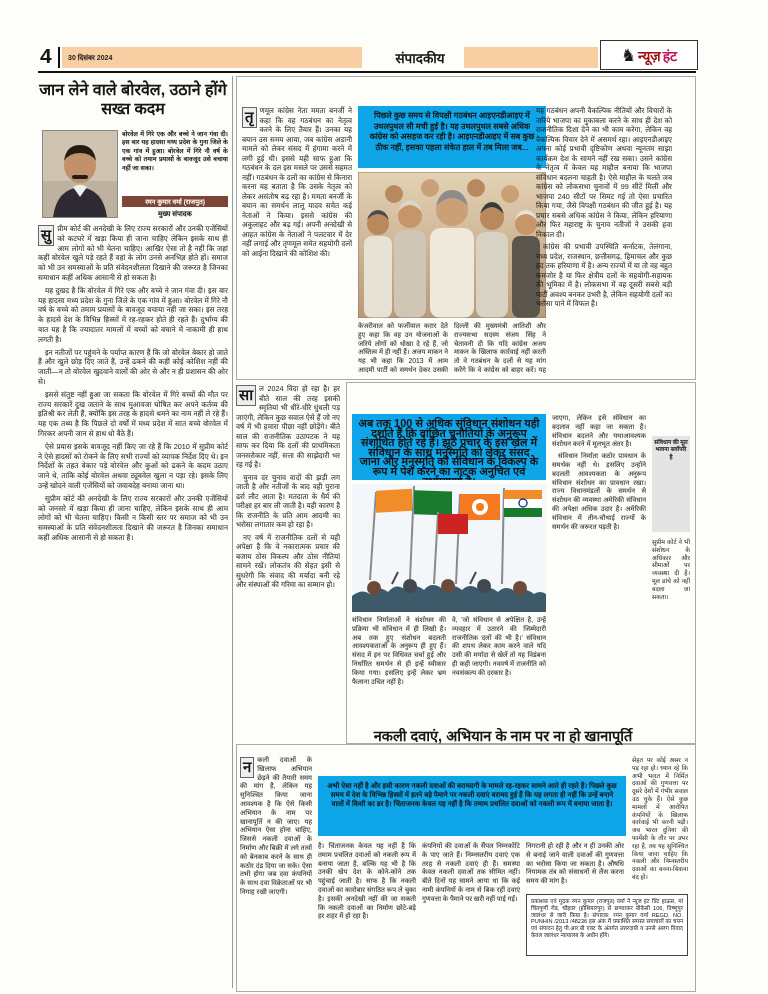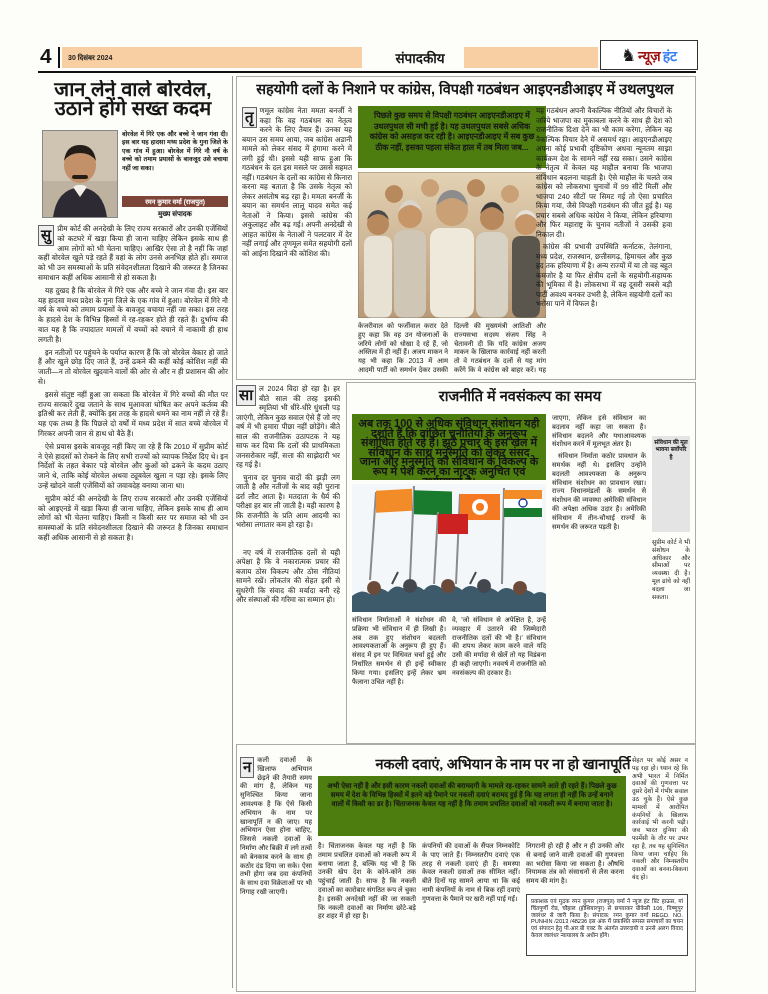--- a/index.html
+++ b/index.html
@@ -7,37 +7,37 @@
         font-family:"Liberation Sans","DejaVu Sans",sans-serif;color:#161616;overflow:hidden;}
   .abs{position:absolute;overflow:hidden;}
   
   .hdr-num{font-size:21px;font-weight:bold;}
   .peach{background:#f7cfa2;}
   .hdr-date{font-size:7px;font-weight:bold;padding:6px 0 0 6px;}
   .hdr-section{font-size:13.5px;font-weight:bold;text-align:center;}
   .masthead{background:#fff;border:1px solid #333;display:flex;align-items:center;justify-content:center;gap:2px;}
   .horse{font-size:17px;color:#1a1a1a;line-height:1;}
   .mh1{font-size:14px;font-weight:bold;color:#a01212;}
-  .mh2{font-size:14px;font-weight:bold;color:#3b82f6;}
+  .mh2{font-size:14px;font-weight:bold;color:#be185d;}
   .hrule{background:#111;}
   .vrule{background:#999;}
   .bx{border:1px solid #aaa;}
   
   h1,h2,p{margin:0;padding:0;}
-  .headline-l{font-size:20px;line-height:19px;font-weight:bold;text-align:center;}
+  .headline-l{font-size:16px;line-height:19px;font-weight:bold;text-align:center;}
   .headline{font-size:14.5px;line-height:17px;font-weight:bold;text-align:center;}
   .body{font-size:7.3px;line-height:9.8px;text-align:justify;}
   .body p{margin:0 0 3px 0;}
   .body p.ind{text-indent:7px;}
   .sm{font-size:7.2px;line-height:9.5px;text-align:justify;}
   .xs{font-size:6.8px;line-height:8.8px;text-align:justify;}
   .xxs{font-size:6.2px;line-height:7.8px;text-align:justify;}
   .dc{float:left;font-size:15px;font-weight:bold;border:1px solid #666;background:#eee;
       padding:0 2px;margin:1px 3px 0 0;line-height:1.25;}
-  .gray{background:#4d7c0f;font-weight:bold;text-align:center;padding:5px 6px;box-sizing:border-box;}
+  .gray{background:#0ea5e9;font-weight:bold;text-align:center;padding:5px 6px;box-sizing:border-box;}
   .g8{font-size:8px;line-height:10.5px;}
   .g7{font-size:11px;line-height:9.6px;}
   .intro{font-size:6.4px;line-height:8.4px;font-weight:bold;text-align:justify;}
   .abar{background:#7d4538;color:#fff;font-size:6.6px;font-weight:bold;text-align:center;line-height:11px;}
   .atitle{font-size:7px;font-weight:bold;text-align:center;color:#111;line-height:11px;}
   .imprint{border:1px solid #444;font-size:5.6px;line-height:6.8px;text-align:justify;padding:3px 4px;box-sizing:border-box;background:#fff;}
   .quote{background:#e4e4e4;font-size:5.8px;line-height:7.4px;font-weight:bold;text-align:center;padding:3px 2px;box-sizing:border-box;}
   svg{display:block;}
 </style>
 </head>
@@ -75,27 +75,26 @@
   <p class="abs intro" style="left:122px;top:130px;width:106px;height:64px;">बोरवेल में गिरे एक और बच्चे ने जान गंवा दी। इस बार यह हादसा मध्य प्रदेश के गुना जिले के एक गांव में हुआ। बोरवेल में गिरे नौ वर्ष के बच्चे को तमाम प्रयासों के बावजूद उसे बचाया नहीं जा सका।</p>
   <div class="abs abar" style="left:122px;top:196px;width:106px;height:11px;">रमन कुमार वर्मा (राजपुत)</div>
   <div class="abs atitle" style="left:122px;top:208px;width:106px;height:11px;">मुख्य संपादक</div>
 
   <div class="abs body" style="left:38px;top:224px;width:190px;height:762px;">
     <p><span class="dc">सु</span><span>प्रीम कोर्ट की अनदेखी के लिए राज्य सरकारों और उनकी एजेंसियों को कटघरे में खड़ा किया ही जाना चाहिए लेकिन इसके साथ ही आम लोगों को भी चेतना चाहिए। आखिर ऐसा तो है नहीं कि जहां कहीं बोरवेल खुले पड़े रहते हैं वहां के लोग उनसे अनभिज्ञ होते हों। समाज को भी उन समस्याओं के प्रति संवेदनशीलता दिखाने की जरूरत है जिनका समाधान कहीं अधिक आसानी से हो सकता है।</span></p>
     <p class="ind">यह दुखद है कि बोरवेल में गिरे एक और बच्चे ने जान गंवा दी। इस बार यह हादसा मध्य प्रदेश के गुना जिले के एक गांव में हुआ। बोरवेल में गिरे नौ वर्ष के बच्चे को तमाम प्रयासों के बावजूद बचाया नहीं जा सका। इस तरह के हादसे देश के विभिन्न हिस्सों में रह-रहकर होते ही रहते हैं। दुर्भाग्य की बात यह है कि ज्यादातर मामलों में बच्चों को बचाने में नाकामी ही हाथ लगती है।</p>
     <p class="ind">इन नतीजों पर पहुंचने के पर्याप्त कारण हैं कि जो बोरवेल बेकार हो जाते हैं और खुले छोड़ दिए जाते हैं, उन्हें ढकने की कहीं कोई कोशिश नहीं की जाती—न तो बोरवेल खुदवाने वालों की ओर से और न ही प्रशासन की ओर से।</p>
     <p class="ind">इससे संतुष्ट नहीं हुआ जा सकता कि बोरवेल में गिरे बच्चों की मौत पर राज्य सरकारें दुख जताने के साथ मुआवजा घोषित कर अपने कर्तव्य की इतिश्री कर लेती हैं, क्योंकि इस तरह के हादसे थमने का नाम नहीं ले रहे हैं। यह एक तथ्य है कि पिछले दो वर्षों में मध्य प्रदेश में सात बच्चे बोरवेल में गिरकर अपनी जान से हाथ धो बैठे हैं।</p>
     <p class="ind">ऐसे प्रयास इसके बावजूद नहीं किए जा रहे हैं कि 2010 में सुप्रीम कोर्ट ने ऐसे हादसों को रोकने के लिए सभी राज्यों को व्यापक निर्देश दिए थे। इन निर्देशों के तहत बेकार पड़े बोरवेल और कुओं को ढकने के कदम उठाए जाने थे, ताकि कोई बोरवेल अथवा ट्यूबवेल खुला न पड़ा रहे। इसके लिए उन्हें खोदने वाली एजेंसियों को जवाबदेह बनाया जाना था।</p>
-    <p class="ind">सुप्रीम कोर्ट की अनदेखी के लिए राज्य सरकारों और उनकी एजेंसियों को आइएनडे में खड़ा किया ही जाना चाहिए, लेकिन इसके साथ ही आम लोगों को भी चेतना चाहिए। किसी न किसी स्तर पर समाज को भी उन समस्याओं के प्रति संवेदनशीलता दिखाने की जरूरत है जिनका समाधान कहीं अधिक आसानी से हो सकता है।</p>
+    <p class="ind">सुप्रीम कोर्ट की अनदेखी के लिए राज्य सरकारों और उनकी एजेंसियों को जनसरे में खड़ा किया ही जाना चाहिए, लेकिन इसके साथ ही आम लोगों को भी चेतना चाहिए। किसी न किसी स्तर पर समाज को भी उन समस्याओं के प्रति संवेदनशीलता दिखाने की जरूरत है जिनका समाधान कहीं अधिक आसानी से हो सकता है।</p>
   </div>
 
   <div class="abs vrule" style="left:232px;top:76px;width:1px;height:912px;"></div>
 
   <div class="abs bx" style="left:236px;top:76px;width:458px;height:302px;"></div>
-  <h2 class="abs headline" style="left:240px;top:81px;width:450px;height:20px;">सहयोगी दलों के निशाने पर कांग्रेस, विपक्षी गठबंधन आइएनडीआइए में उथलपुथल</h2>
 
   <div class="abs sm" style="left:242px;top:106px;width:110px;height:266px;">
     <p><span class="dc">तृ</span><span>णमूल कांग्रेस नेता ममता बनर्जी ने कहा कि वह गठबंधन का नेतृत्व करने के लिए तैयार हैं। उनका यह बयान उस समय आया, जब कांग्रेस अडानी मामले को लेकर संसद में हंगामा करने में लगी हुई थी। इससे यही साफ हुआ कि गठबंधन के दल इस मसले पर उससे सहमत नहीं। गठबंधन के दलों का कांग्रेस से किनारा करना यह बताता है कि उसके नेतृत्व को लेकर असंतोष बढ़ रहा है। ममता बनर्जी के बयान का समर्थन लालू यादव समेत कई नेताओं ने किया। इससे कांग्रेस की अकुलाहट और बढ़ गई। अपनी अनदेखी से आहत कांग्रेस के नेताओं ने पलटवार में देर नहीं लगाई और तृणमूल समेत सहयोगी दलों को आईना दिखाने की कोशिश की।</span></p>
   </div>
 
   <div class="abs gray g8" style="left:358px;top:106px;width:188px;height:62px;">पिछले कुछ समय से विपक्षी गठबंधन आइएनडीआइए में उथलपुथल सी मची हुई है। यह उथलपुथल सबसे अधिक कांग्रेस को असहज कर रही है। आइएनडीआइए में सब कुछ ठीक नहीं, इसका पहला संकेत हाल में तब मिला जब...</div>
 
   <div class="abs" style="left:358px;top:172px;width:188px;height:146px;">
     <svg width="188" height="146" viewBox="0 0 188 146">
       <defs>
@@ -132,25 +131,24 @@
   <div class="abs xs" style="left:454px;top:322px;width:92px;height:52px;">दिल्ली की मुख्यमंत्री आतिशी और राज्यसभा सदस्य संजय सिंह ने चेतावनी दी कि यदि कांग्रेस अजय माकन के खिलाफ कार्रवाई नहीं करती तो वे गठबंधन के दलों से यह मांग करेंगे कि वे कांग्रेस को बाहर करें। यह हास्यास्पद मांग है, लेकिन इससे यह पता</div>
 
   <div class="abs sm" style="left:536px;top:106px;width:136px;height:266px;">
     <p>यह गठबंधन अपनी वैकल्पिक नीतियों और विचारों के जरिये भाजपा का मुकाबला करने के साथ ही देश को राजनीतिक दिशा देने का भी काम करेगा, लेकिन वह वैकल्पिक विचार देने में असमर्थ रहा। आइएनडीआइए अपना कोई प्रभावी दृष्टिकोण अथवा न्यूनतम साझा कार्यक्रम देश के सामने नहीं रख सका। उसने कांग्रेस के नेतृत्व में केवल यह माहौल बनाया कि भाजपा संविधान बदलना चाहती है। ऐसे माहौल के चलते जब कांग्रेस को लोकसभा चुनावों में 99 सीटें मिलीं और भाजपा 240 सीटों पर सिमट गई तो ऐसा प्रचारित किया गया, जैसे विपक्षी गठबंधन की जीत हुई है। यह प्रचार सबसे अधिक कांग्रेस ने किया, लेकिन हरियाणा और फिर महाराष्ट्र के चुनाव नतीजों ने उसकी हवा निकाल दी।</p>
     <p style="text-indent:7px;margin-top:3px;">कांग्रेस की प्रभावी उपस्थिति कर्नाटक, तेलंगाना, मध्य प्रदेश, राजस्थान, छत्तीसगढ़, हिमाचल और कुछ हद तक हरियाणा में है। अन्य राज्यों में या तो वह बहुत कमजोर है या फिर क्षेत्रीय दलों के सहयोगी-सहायक की भूमिका में है। लोकसभा में वह दूसरी सबसे बड़ी पार्टी अवश्य बनकर उभरी है, लेकिन सहयोगी दलों का भरोसा पाने में विफल है।</p>
   </div>
 
   <div class="abs sm" style="left:236px;top:384px;width:104px;height:356px;">
     <p><span class="dc">सा</span><span>ल 2024 विदा हो रहा है। हर बीते साल की तरह इसकी स्मृतियां भी धीरे-धीरे धुंधली पड़ जाएंगी, लेकिन कुछ सवाल ऐसे हैं जो नए वर्ष में भी हमारा पीछा नहीं छोड़ेंगे। बीते साल की राजनीतिक उठापटक ने यह साफ कर दिया कि दलों की प्राथमिकता जनसरोकार नहीं, सत्ता की साझेदारी भर रह गई है।</span></p>
     <p style="text-indent:7px;margin-top:3px;">चुनाव दर चुनाव वादों की झड़ी लग जाती है और नतीजों के बाद वही पुराना ढर्रा लौट आता है। मतदाता के धैर्य की परीक्षा हर बार ली जाती है। यही कारण है कि राजनीति के प्रति आम आदमी का भरोसा लगातार कम हो रहा है।</p>
-    <p style="text-indent:7px;margin-top:18px;">नए वर्ष में राजनीतिक दलों से यही अपेक्षा है कि वे नकारात्मक प्रचार की बजाय ठोस विकल्प और ठोस नीतियां सामने रखें। लोकतंत्र की सेहत इसी से सुधरेगी कि संवाद की मर्यादा बनी रहे और संस्थाओं की गरिमा का सम्मान हो।</p>
+    <p style="text-indent:7px;margin-top:3px;">नए वर्ष में राजनीतिक दलों से यही अपेक्षा है कि वे नकारात्मक प्रचार की बजाय ठोस विकल्प और ठोस नीतियां सामने रखें। लोकतंत्र की सेहत इसी से सुधरेगी कि संवाद की मर्यादा बनी रहे और संस्थाओं की गरिमा का सम्मान हो।</p>
   </div>
 
   <div class="abs bx" style="left:346px;top:382px;width:348px;height:360px;"></div>
-  <h2 class="abs headline" style="left:350px;top:388px;width:340px;height:20px;">राजनीति में नवसंकल्प का समय</h2>
 
   <div class="abs gray g7" style="left:352px;top:414px;width:194px;height:66px;">अब तक 100 से अधिक संविधान संशोधन यही दर्शाते हैं कि वांछित चुनौतियों के अनुरूप संशोधित होते रहे हैं। झूठे प्रचार के इस खेल में संविधान के साथ मनुस्मृति को लेकर संसद जाना और मनुस्मृति को संविधान के विकल्प के रूप में पेश करने का नाटक अनुचित एवं दुर्भाग्यपूर्ण है।</div>
 
   <div class="abs" style="left:352px;top:484px;width:194px;height:128px;">
     <svg width="194" height="128" viewBox="0 0 194 128">
       <rect width="194" height="128" fill="#f3f7fa"></rect>
       <line x1="24" y1="8" x2="18" y2="96" stroke="#8a8a8a" stroke-width="2"></line>
       <rect x="24" y="8" width="36" height="22" fill="#f28c28" transform="skewY(-3)"></rect>
       <line x1="62" y1="2" x2="58" y2="96" stroke="#8a8a8a" stroke-width="2"></line>
       <rect x="62" y="4" width="38" height="24" fill="#1a7a2e" transform="skewY(2)"></rect>
@@ -186,21 +184,21 @@
 
   <div class="abs quote" style="left:652px;top:436px;width:38px;height:96px;">संविधान की मूल भावना सर्वोपरि है</div>
   <div class="abs xxs" style="left:652px;top:538px;width:38px;height:200px;">सुप्रीम कोर्ट ने भी संशोधन के अधिकार और सीमाओं पर व्यवस्था दी है। मूल ढांचे को नहीं बदला जा सकता।</div>
 
   <div class="abs bx" style="left:236px;top:744px;width:458px;height:246px;"></div>
 
   <div class="abs xs" style="left:240px;top:756px;width:72px;height:228px;">
     <p><span class="dc">न</span><span>कली दवाओं के खिलाफ अभियान छेड़ने की तैयारी समय की मांग है, लेकिन यह सुनिश्चित किया जाना आवश्यक है कि ऐसे किसी अभियान के नाम पर खानापूर्ति न की जाए। यह अभियान ऐसा होना चाहिए, जिससे नकली दवाओं के निर्माण और बिक्री में लगे तत्वों को बेनकाब करने के साथ ही कठोर दंड दिया जा सके। ऐसा तभी होगा जब दवा कंपनियों के साथ दवा विक्रेताओं पर भी निगाह रखी जाएगी।</span></p>
   </div>
 
-  <h2 class="abs headline" style="left:318px;top:756px;width:370px;height:22px;font-family:Liberation Serif, serif;">नकली दवाएं, अभियान के नाम पर ना हो खानापूर्ति</h2>
+  <h2 class="abs headline" style="left:318px;top:728px;width:370px;height:22px;">नकली दवाएं, अभियान के नाम पर ना हो खानापूर्ति</h2>
 
   <div class="abs gray" style="left:318px;top:776px;width:308px;height:60px;font-size:7px;line-height:9px;">अभी ऐसा नहीं है और इसी कारण नकली दवाओं की बरामदगी के मामले रह-रहकर सामने आते ही रहते हैं। पिछले कुछ समय में देश के विभिन्न हिस्सों में इतने बड़े पैमाने पर नकली दवाएं बरामद हुई हैं कि यह लगता ही नहीं कि उन्हें बनाने वालों में किसी का डर है। चिंताजनक केवल यह नहीं है कि तमाम प्रचलित दवाओं को नकली रूप में बनाया जाता है।</div>
 
   <div class="abs xs" style="left:318px;top:842px;width:98px;height:144px;">है। चिंताजनक केवल यह नहीं है कि तमाम प्रचलित दवाओं को नकली रूप में बनाया जाता है, बल्कि यह भी है कि उनकी खेप देश के कोने-कोने तक पहुंचाई जाती है। साफ है कि नकली दवाओं का कारोबार संगठित रूप ले चुका है। इसकी अनदेखी नहीं की जा सकती कि नकली दवाओं का निर्माण छोटे-बड़े हर शहर में हो रहा है।</div>
   <div class="abs xs" style="left:422px;top:842px;width:98px;height:144px;">कंपनियों की दवाओं के सैंपल निम्नकोटि के पाए जाते हैं। निम्नस्तरीय दवाएं एक तरह से नकली दवाएं ही हैं। समस्या केवल नकली दवाओं तक सीमित नहीं। बीते दिनों यह सामने आया था कि कई नामी कंपनियों के नाम से बिक रहीं दवाएं गुणवत्ता के पैमाने पर खरी नहीं पाई गईं।</div>
   <div class="abs xs" style="left:526px;top:842px;width:98px;height:46px;">निगरानी हो रही है और न ही उनकी ओर से बनाई जाने वाली दवाओं की गुणवत्ता का भरोसा किया जा सकता है। औषधि नियामक तंत्र को संसाधनों से लैस करना समय की मांग है।</div>
   <div class="abs xxs" style="left:632px;top:756px;width:56px;height:134px;">सेहत पर कोई असर न पड़ रहा हो। ध्यान रहे कि अभी भारत में निर्मित दवाओं की गुणवत्ता पर दूसरे देशों में गंभीर सवाल उठ चुके हैं। ऐसे कुछ मामलों में आरोपित कंपनियों के खिलाफ कार्रवाई भी करनी पड़ी। जब भारत दुनिया की फार्मेसी के तौर पर उभर रहा है, तब यह सुनिश्चित किया जाना चाहिए कि नकली और निम्नस्तरीय दवाओं का बनना-बिकना बंद हो।</div>
 
   <div class="abs imprint" style="left:526px;top:894px;width:162px;height:62px;">प्रकाशक एवं मुद्रक रमन कुमार (राजपुत) वर्मा ने न्यूज हंट प्रिंट हाऊस, मां चिंतपूर्णी रोड, चौहाल (होशियारपुर) से छपवाकर बीकेसी 106, विष्णुपुर जालंधर से जारी किया है। संपादक: रमन कुमार वर्मा REGD. NO. PUNHIN /2013 /48236 इस अंक में प्रकाशित समस्त समाचारों का चयन एवं संपादन हेतु पी.आर.बी एक्ट के अंतर्गत उत्तरदायी व उनसे अलग विवाद केवल जालंधर न्यायालय के अधीन होंगे।</div>
 

